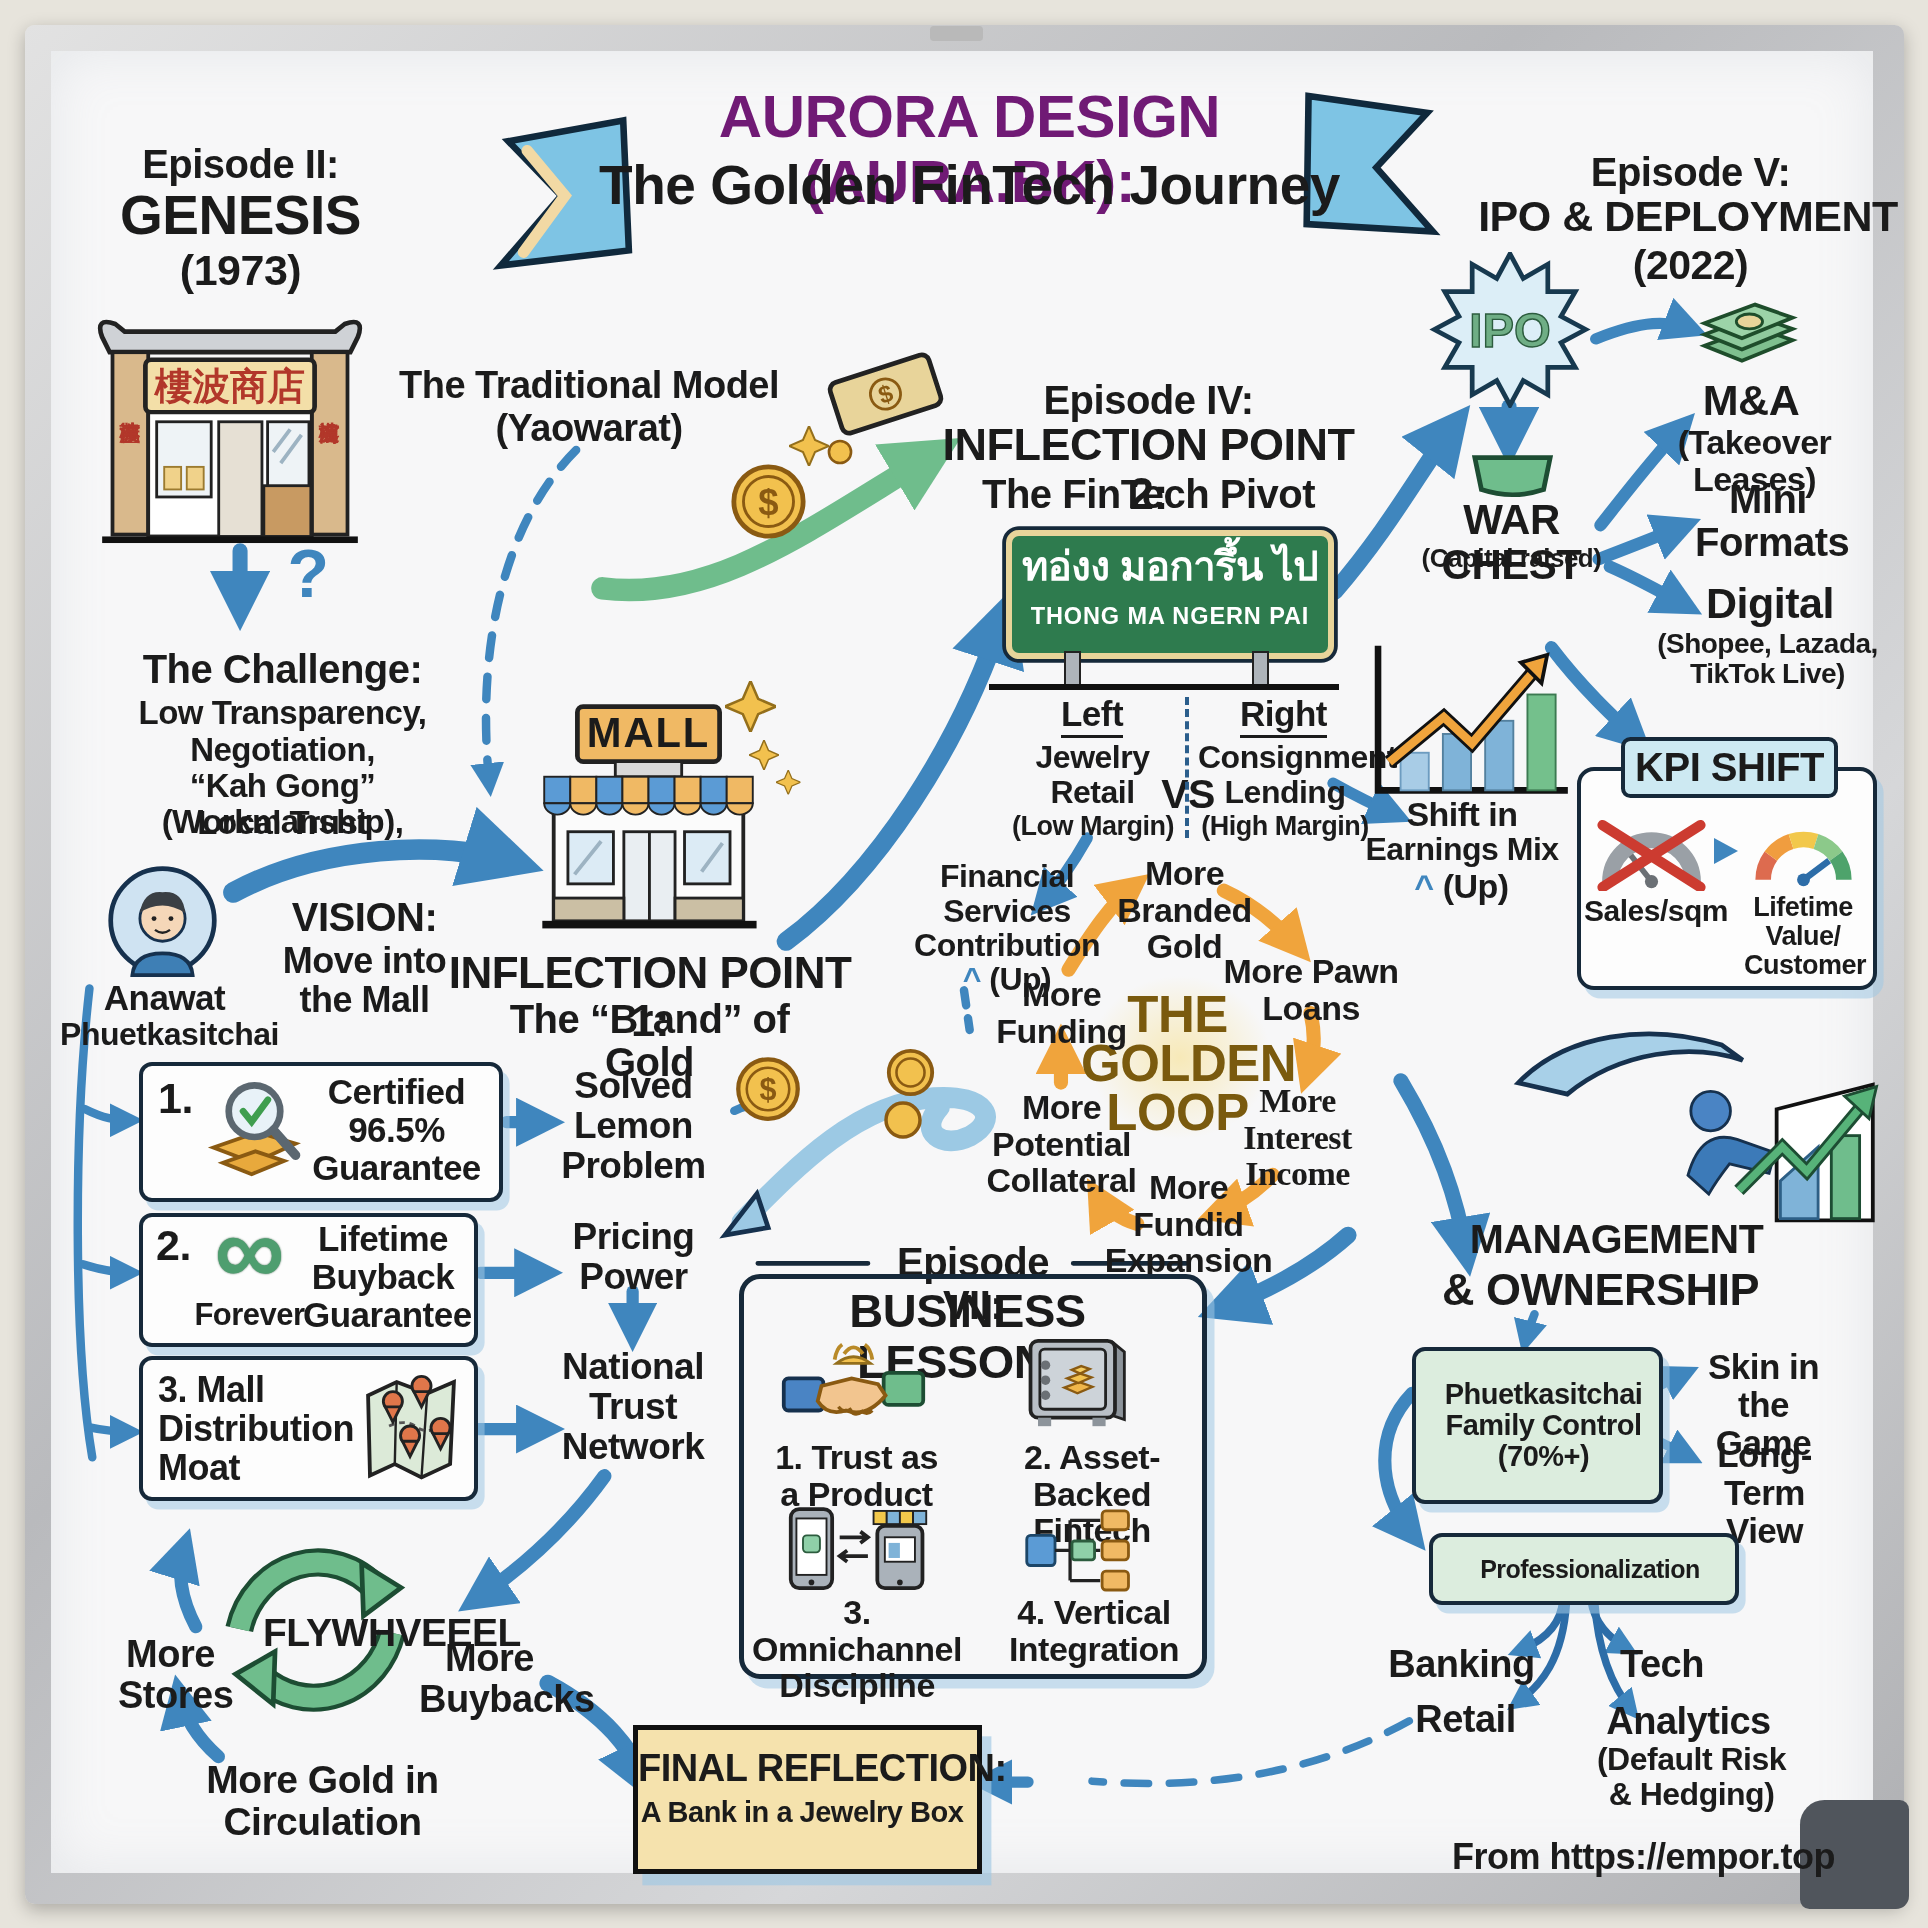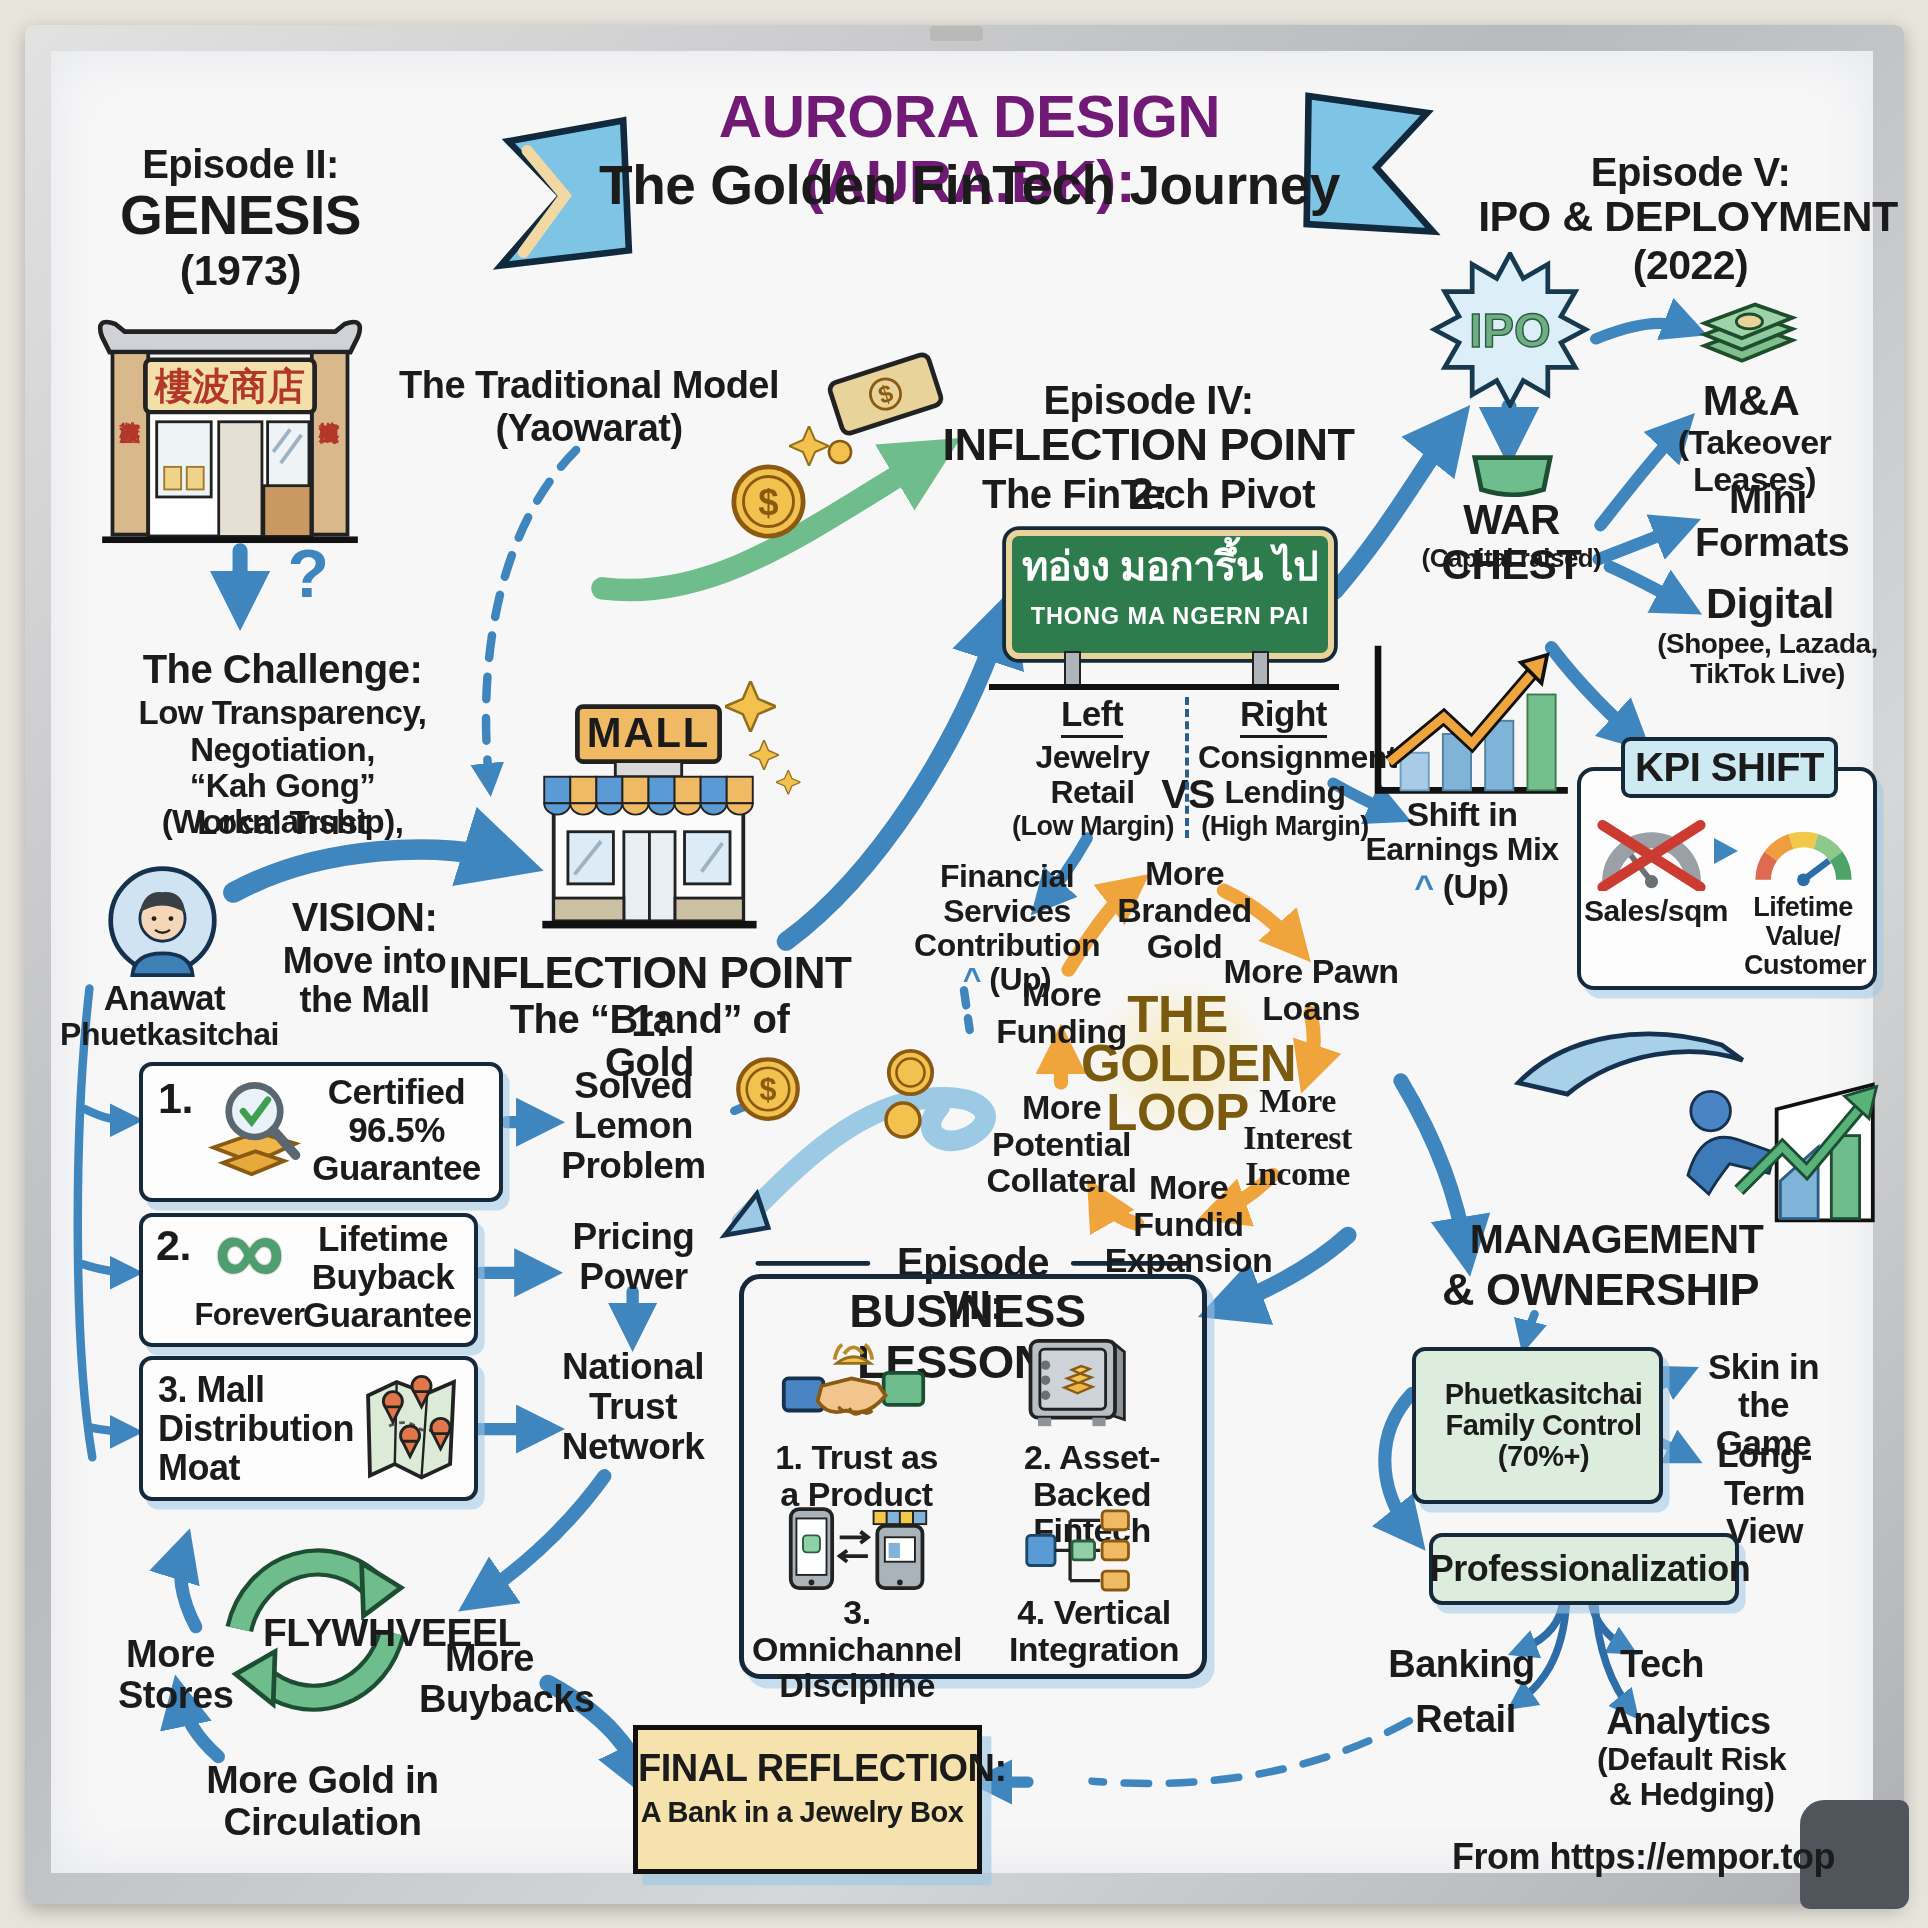--- a/index.html
+++ b/index.html
@@ -434,21 +434,21 @@
     <path d="M358 106 L392 96 L384 130 Z" fill="#57b379" stroke="#1d4d33" stroke-width="3"></path>
   </svg>
   <div class="t" style="left:1428px;top:1217px;width:377px;font-size:41px;">MANAGEMENT</div>
   <div class="t" style="left:1431px;top:1266px;width:339px;font-size:45px;">&amp; OWNERSHIP</div>
   <div class="box gbox" style="left:1412px;top:1347px;width:231px;height:149px;display:flex;align-items:center;justify-content:center;">
     <div class="t" style="position:static;font-size:29px;width:212px;">Phuetkasitchai Family Control (70%+)</div>
   </div>
   <div class="t" style="left:1693px;top:1348px;width:141px;font-size:35px;">Skin in the Game</div>
   <div class="t" style="left:1687px;top:1436px;width:155px;font-size:35px;">Long-Term View</div>
   <div class="box gbox" style="left:1429px;top:1533px;width:290px;height:64px;display:flex;align-items:center;justify-content:center;">
-    <div class="t" style="position:static;font-size:36px;white-space:nowrap;">Professionalization</div>
+    <div class="t" style="position:static;font-size:25px;white-space:nowrap;">Professionalization</div>
   </div>
   <div class="t" style="left:1384px;top:1644px;width:155px;font-size:38px;">Banking</div>
   <div class="t" style="left:1601px;top:1644px;width:122px;font-size:38px;">Tech</div>
   <div class="t" style="left:1395px;top:1699px;width:141px;font-size:38px;">Retail</div>
   <div class="t" style="left:1606px;top:1701px;width:165px;font-size:38px;">Analytics</div>
   <div class="t" style="left:1595px;top:1742px;width:193px;font-size:32px;">(Default Risk &amp; Hedging)</div>
 
   <svg class="abs" style="left:209px;top:1518px" width="213" height="222" viewBox="0 0 226 236">
     <path d="M32 118 A86 92 0 0 1 178 76" stroke="#1d4d33" stroke-width="30" fill="none"></path>
     <path d="M32 118 A86 92 0 0 1 178 76" stroke="#6fbd8c" stroke-width="21" fill="none"></path>

